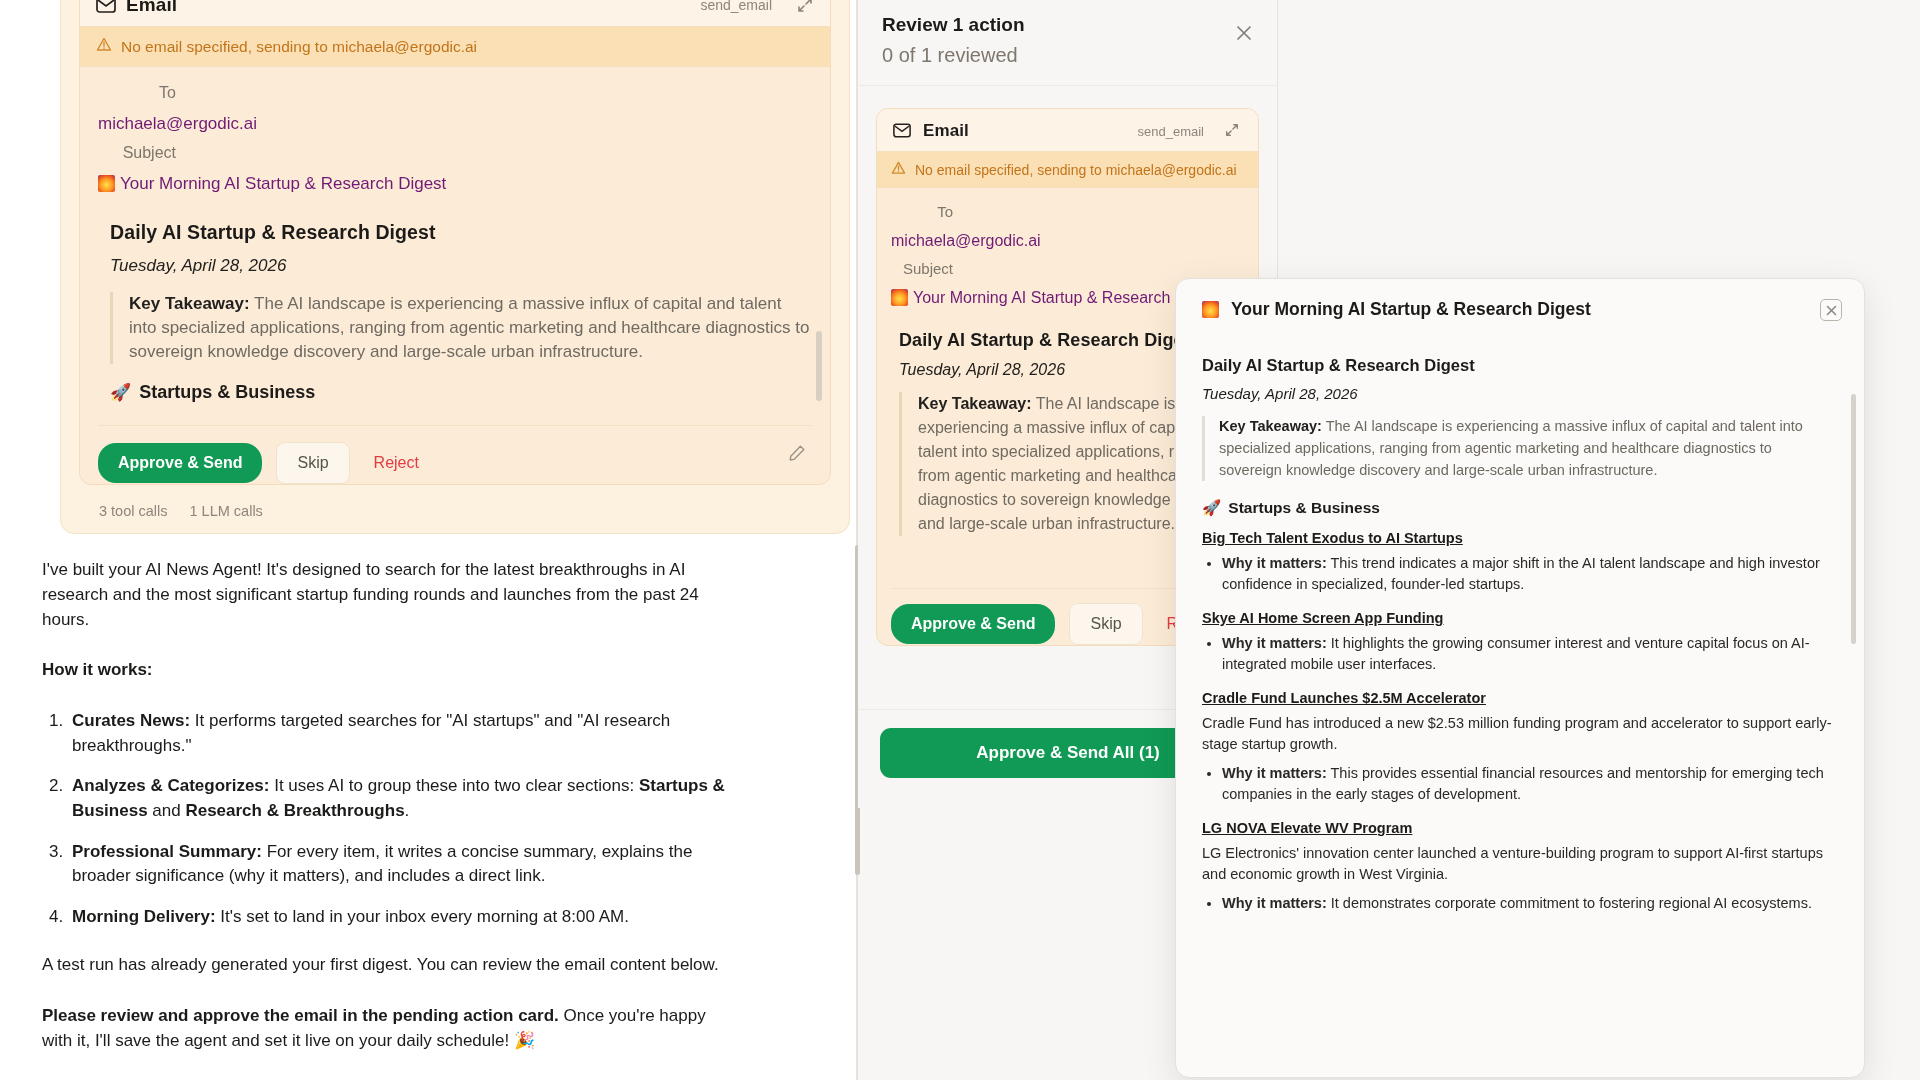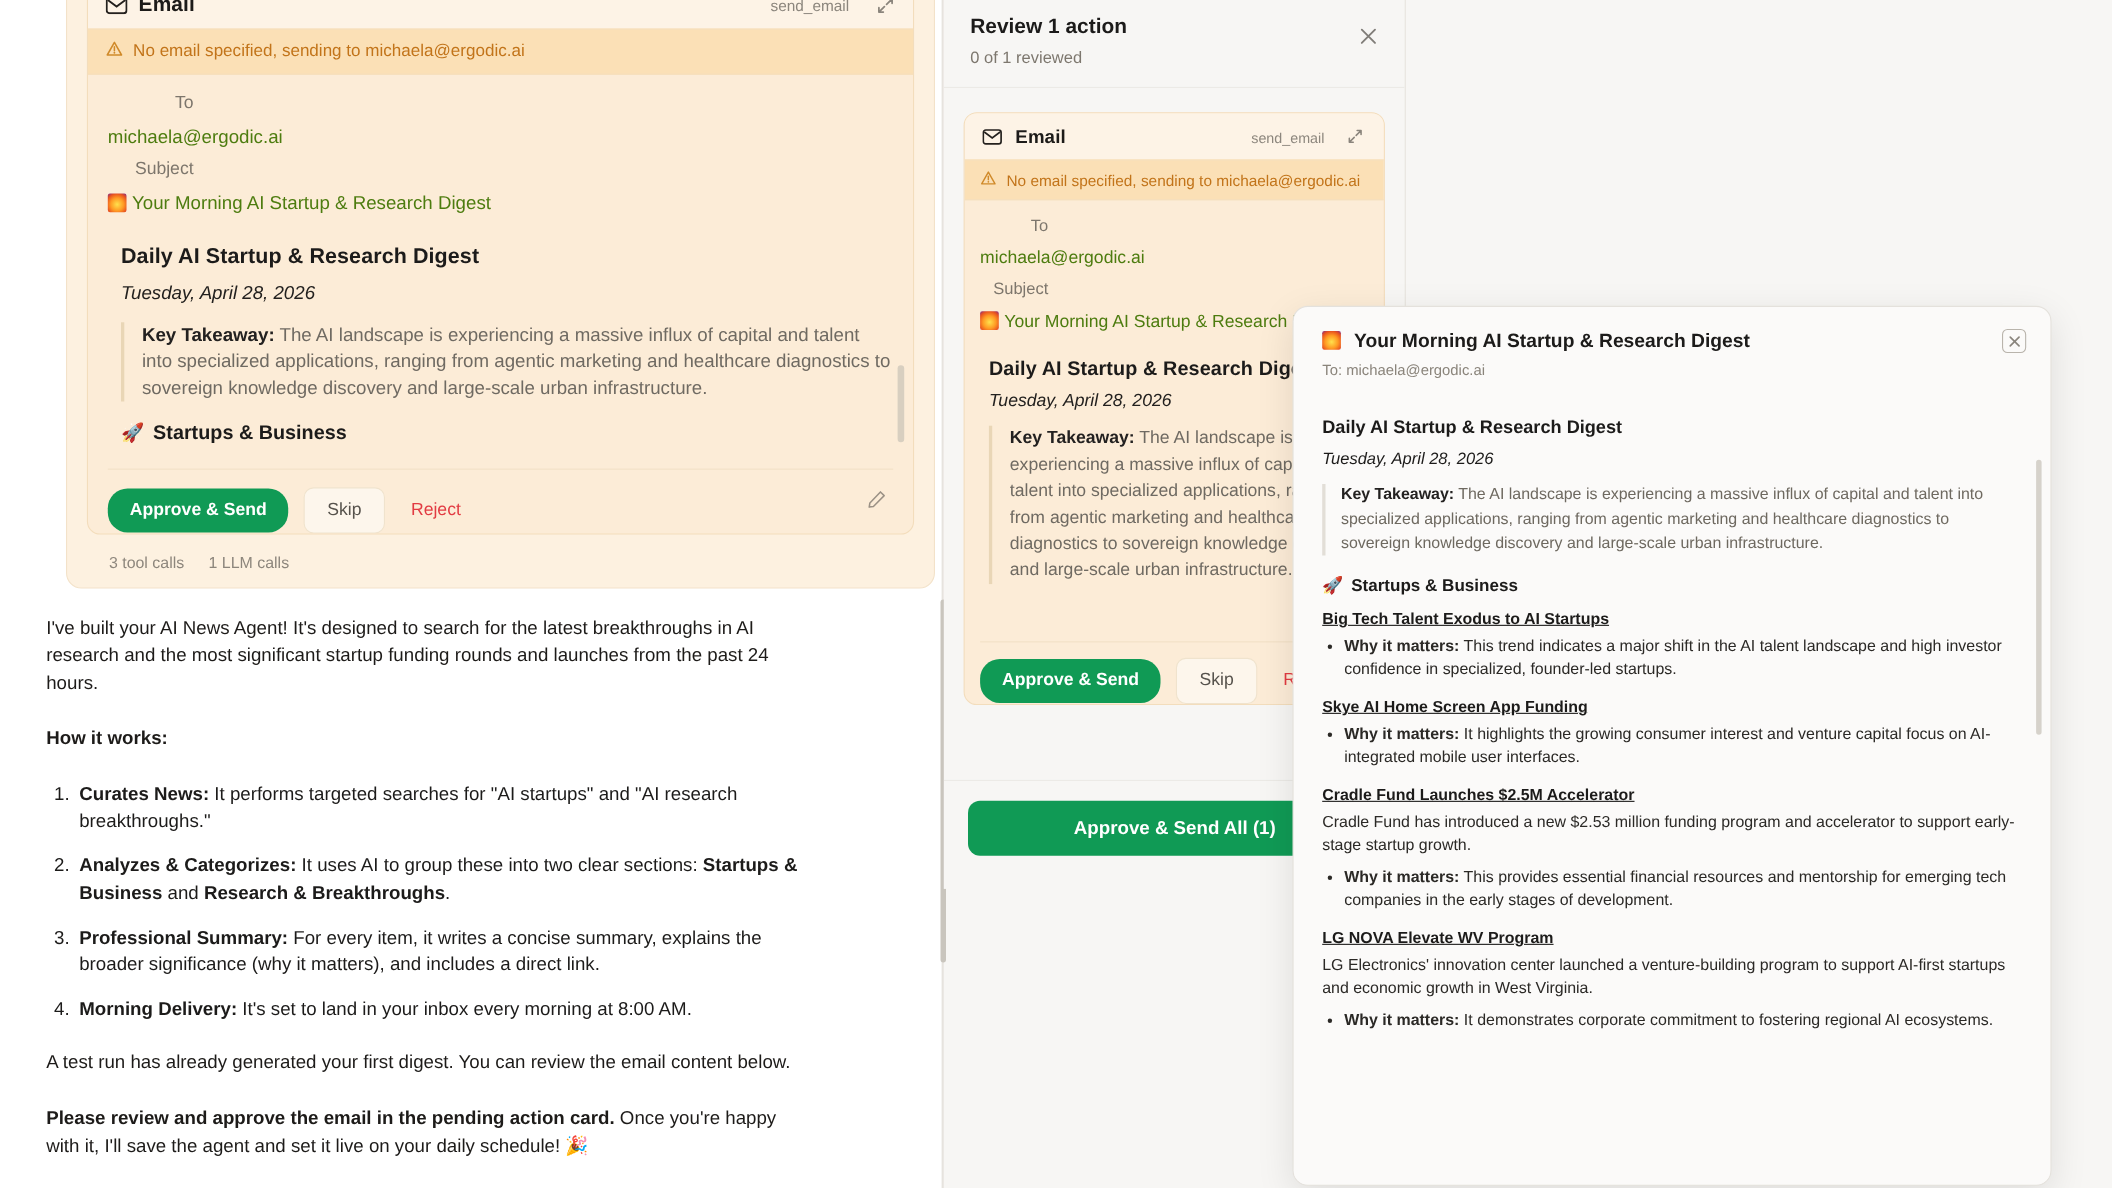--- a/index.html
+++ b/index.html
@@ -56,21 +56,21 @@
     font-size:15.5px;
     color:#c2741a;
     border-top:1px solid #f6dfbd;
     border-bottom:1px solid #f6dfbd;
   }
   .warn-strip .tri { flex:0 0 auto; }
 
   .fields { padding:16px 18px 6px 18px; }
   .frow { display:flex; gap:12px; margin-bottom:9px; font-size:17px; align-items:flex-start;flex-direction:column; }
   .frow .lbl { width:78px; text-align:right; color:#7d766c; font-size:16px; flex:0 0 auto; padding-top:1px;}
-  .frow .val { color:#4d7c0f; }
+  .frow .val { color:#701a75; }
   .emoji-sun { display:inline-block; width:17px;height:17px; border-radius:2px;
      background:radial-gradient(circle at 50% 58%, #ffe14d 0%, #ff9a23 45%, #e8521f 75%, #7a2c91 100%);
      vertical-align:-3px; margin-right:5px; }
 
   .digest { padding:12px 18px 4px 30px; position:relative; }
   .digest h3 { margin:0 0 12px 0; font-size:19.5px; font-weight:700; letter-spacing:.1px;}
   .digest .date { font-style:italic; font-size:17px; margin:0 0 16px 0; color:#23211f; }
   .takeaway {
     border-left:3px solid #e9d6b6;
     padding-left:16px; margin:0 0 18px 0;
@@ -120,21 +120,21 @@
   .v-divider-scroll { position:absolute; left:855px; top:545px; width:5px; height:330px; background:#c9c5bd; border-radius:3px;}
 
   
   .review-panel {
     position:absolute; left:858px; top:0; width:420px; height:808px;
     background:#f7f6f4; border-right:1px solid #e6e3de;
     overflow:hidden;
   }
   .review-head { padding:14px 24px 18px 24px; border-bottom:1px solid #eceae6; position:relative; }
   .review-head h2 { margin:0 0 8px 0; font-size:19px; font-weight:700; }
-  .review-head .sub { font-size:15px; color:#7d776e; }
+  .review-head .sub { font-size:20px; color:#7d776e; }
   .close-x { position:absolute; right:22px; top:22px; width:22px;height:22px; cursor:pointer; opacity:.7;}
 
   .mini-card {
     margin:22px 18px 0 18px;
     background:#fcecd7;
     border:1px solid #f3ddbc;
     border-radius:12px;
     overflow:hidden;
   }
   .mini-card .email-head { padding:12px 16px 10px 16px; }
@@ -364,21 +364,20 @@
     <button class="btn-approve-all">Approve &amp; Send All (1)</button>
   </div>
 </div>
 
 <div class="preview">
   <div class="preview-head">
     <div class="ptitle">
         <span class="emoji-sun"></span>
         <span>Your Morning AI Startup &amp; Research Digest</span>
       </div>
-    <div class="pto">To: michaela@ergodic.ai</div>
     <span class="close-round">
       <svg width="13" height="13" viewBox="0 0 13 13">
           <path d="M2.5 2.5l8 8M10.5 2.5l-8 8" stroke="#8a857d" stroke-width="1.5" stroke-linecap="round"></path>
         </svg>
     </span>
   </div>
 
   <div class="preview-body">
     <div class="preview-scroll"></div>
     <h4>Daily AI Startup &amp; Research Digest</h4>

